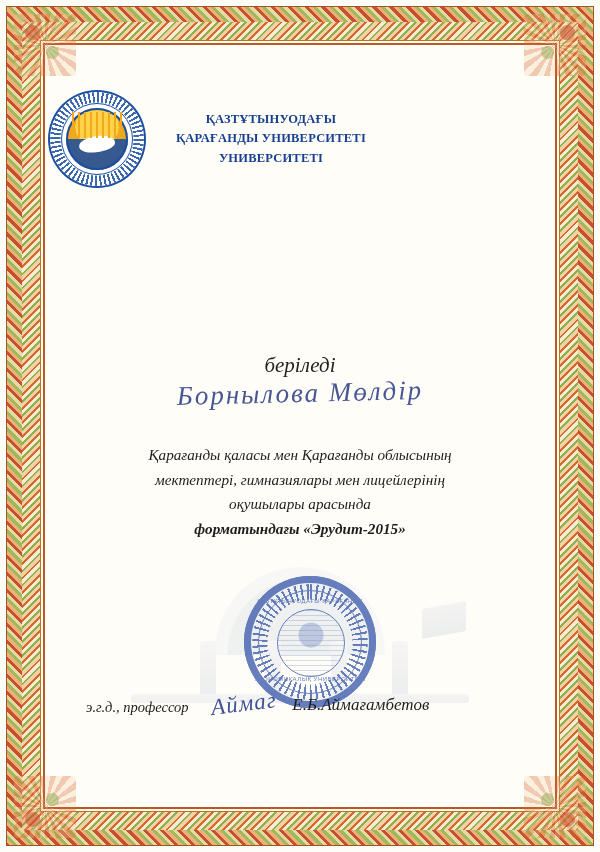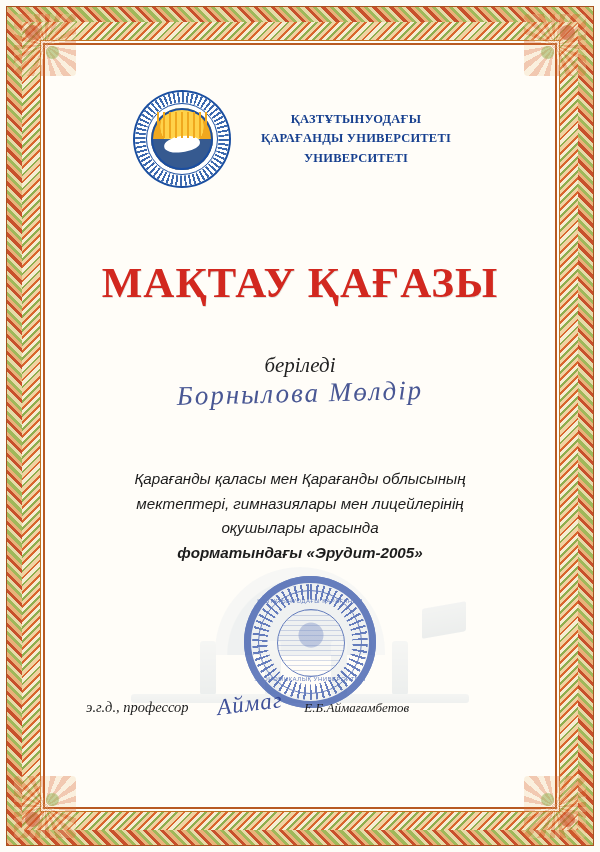--- a/index.html
+++ b/index.html
@@ -77,21 +77,20 @@
     text-align: center;
   }
 
   
   .header {
     position: absolute;
     top: 42px;
     left: 0; right: 16px;
     display: flex;
     align-items: center;
-    justify-content: center;
     gap: 30px;
   }
   .logo {
     width: 98px;
     height: 98px;
     border-radius: 50%;
     position: relative;
     flex: none;
     background: #ffffff;
     box-shadow: inset 0 0 0 2px #1b4fa0;
@@ -193,26 +192,25 @@
     letter-spacing: 2px;
     transform: rotate(-1.4deg);
     opacity: .92;
   }
 
   
   .body-text {
     position: absolute;
     top: 395px;
     left: 24px; right: 24px;
-    font-family: Liberation Sans, sans-serif;
+    font-family: Liberation Serif, serif;
     font-style: italic;
     font-size: 15.2px;
     line-height: 1.62;
     color: #1d1d1d;
-    margin-top: 24px;
   }
   .body-text .strong {
     font-weight: bold;
   }
 
   
   .bg-illustration {
     position: absolute;
     left: 60px; right: 60px;
     top: 495px;
@@ -264,37 +262,37 @@
     text-align: left;
     font-family: "Liberation Serif", serif;
     font-style: italic;
     font-size: 14.5px;
     line-height: 1.55;
     color: #1d1d1d;
   }
   .sign-row {
     display: flex;
     align-items: flex-end;
-    gap: 18px;
+    gap: 12px;
     white-space: nowrap;
   }
   .signature-mark {
     display: inline-block;
     font-family: "Liberation Serif", serif;
     font-style: italic;
     font-size: 23px;
     color: #2b3f8f;
     transform: rotate(-7deg);
     letter-spacing: 1px;
     margin: 0 4px -4px 10px;
     opacity: .9;
   }
   .rector-name {
     font-style: italic;
-    font-size: 13px;
+    font-size: 17px;
   }
 
   
   .seal {
     position: absolute;
     left: 196px;
     bottom: 96px;
     width: 132px;
     height: 132px;
     border-radius: 50%;
@@ -368,30 +366,29 @@
         <div class="globe"></div>
         <div class="rays"></div>
       </div>
       <div class="org-name">
         <div>ҚАЗТҰТЫНУОДАҒЫ</div>
         <div>ҚАРАҒАНДЫ УНИВЕРСИТЕТІ</div>
         <div>УНИВЕРСИТЕТІ</div>
       </div>
     </div>
 
-    <div class="title">МАҚТАУ ҚАҒАЗЫ</div>
 
     <div class="given-label">беріледі</div>
     <div class="recipient">Борнылова   Мөлдір</div>
 
     <div class="body-text">
       <div>Қарағанды қаласы мен Қарағанды облысының</div>
       <div>мектептері, гимназиялары мен лицейлерінің</div>
       <div>оқушылары арасында</div>
-      <div class="strong">форматындағы «Эрудит-2005»</div>
+      <div class="strong">форматындағы «Эрудит-2015»</div>
     </div>
 
     <div class="bg-illustration">
       <div class="dome"></div>
       <div class="pillar p1"></div>
       <div class="pillar p2"></div>
       <div class="pillar p3"></div>
       <div class="pillar p4"></div>
       <div class="book"></div>
       <div class="base"></div>

